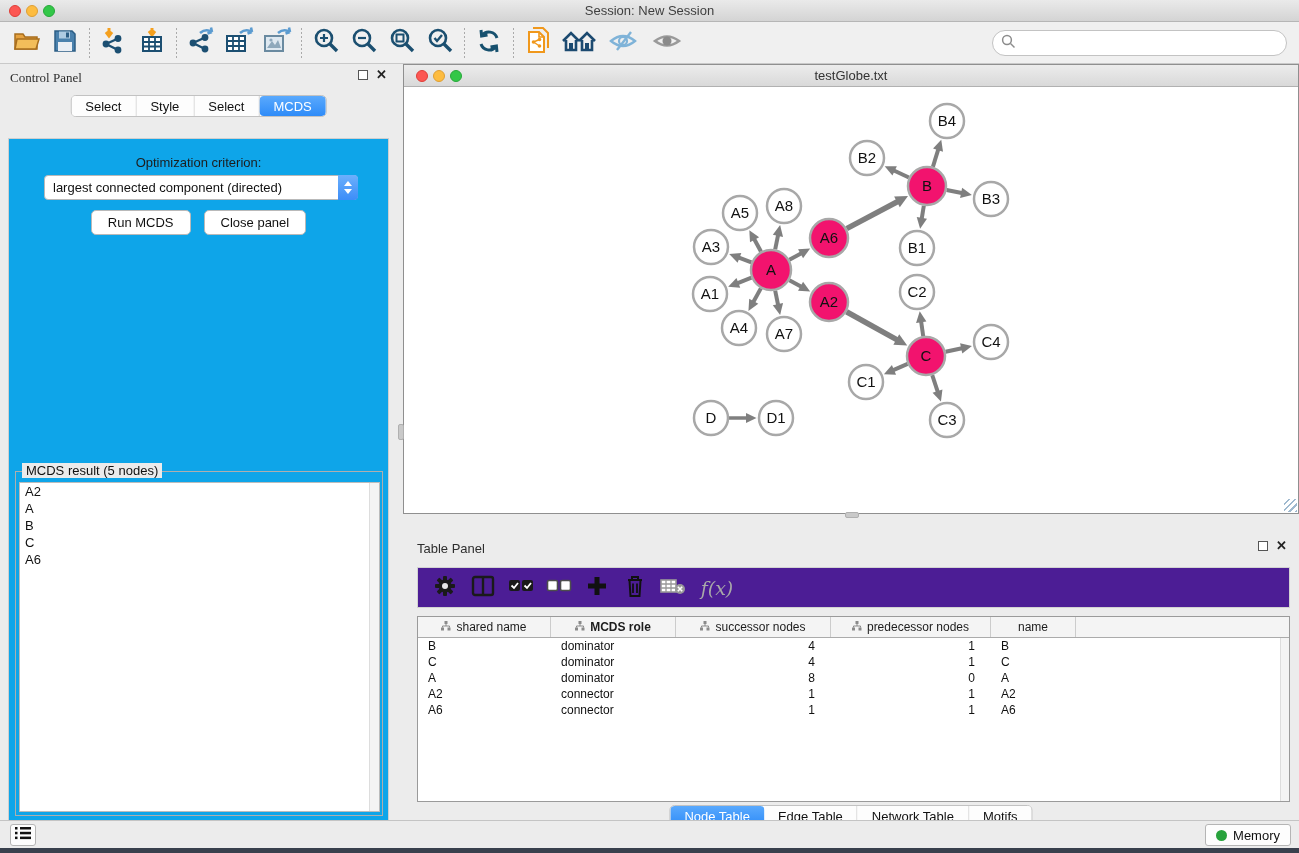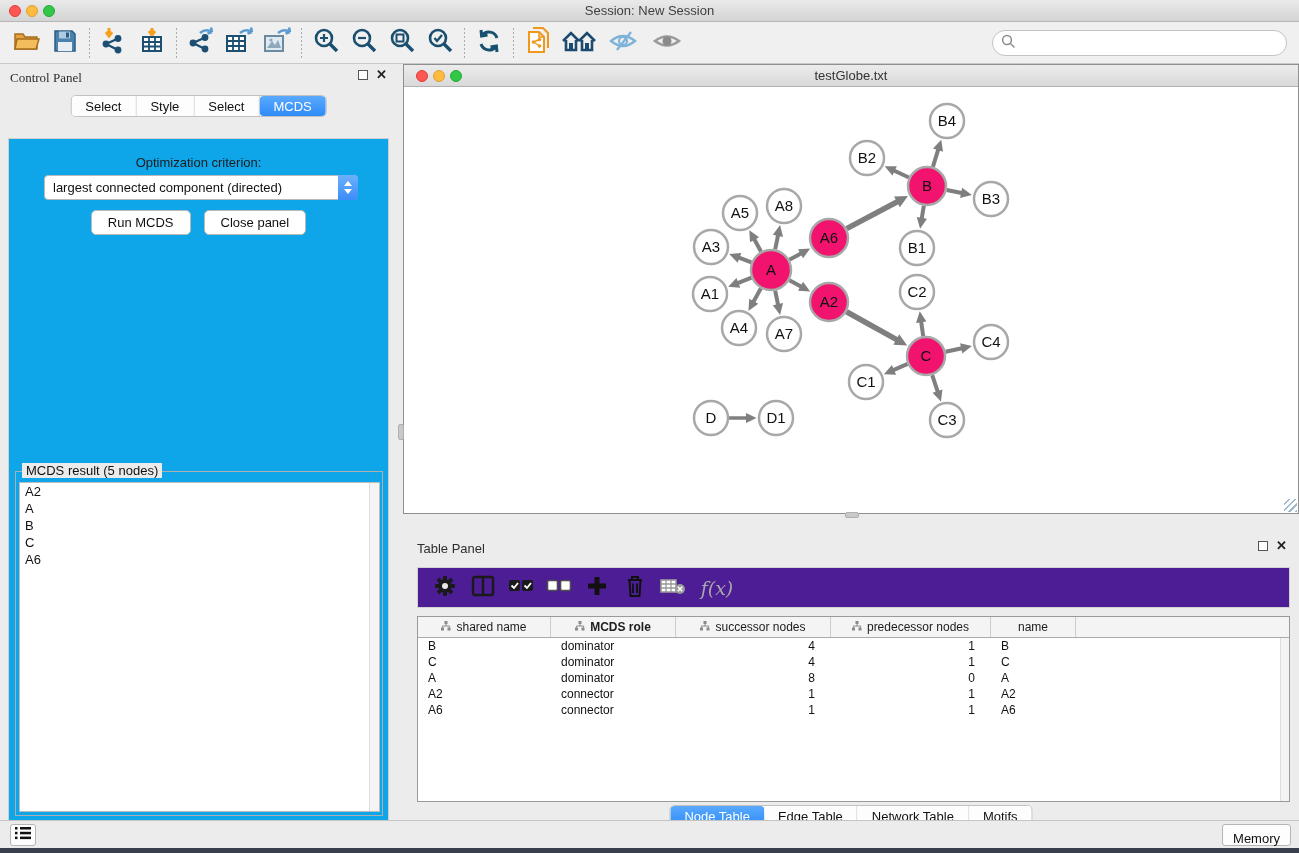--- a/index.html
+++ b/index.html
@@ -103,21 +103,21 @@
   .dt-scroll { position:absolute; right:0; top:21px; width:9px; height:calc(100% - 21px); background:#f4f4f4; border-left:1px solid #ddd; }
 
   .tp-tabs { bottom:9px; top:auto; position:absolute; }
 
   
   .statusbar { position:absolute; left:0; top:820px; width:1299px; height:28px;
     background:#ececec; border-top:1px solid #c4c4c4; }
   .list-btn { position:absolute; left:10px; top:3px; width:26px; height:22px; background:#fdfdfd;
     border:1px solid #b5b5b5; border-radius:3px; display:flex; align-items:center; justify-content:center; }
   .memory-btn { position:absolute; right:8px; top:3px; height:22px; background:#fdfdfd;
-    border:1px solid #b5b5b5; border-radius:3px; display:flex; align-items:center; gap:6px; padding:0 10px;flex-direction:column; }
+    border:1px solid #b5b5b5; border-radius:3px; display:flex; align-items:center; gap:6px; padding:0 10px; }
   .memory-dot { width:11px; height:11px; border-radius:50%; background:#27a23c; }
   .memory-text { font-size:13px; color:#111; }
   .desktop-strip { position:absolute; left:0; top:848px; width:1299px; height:5px; background:#39404d; }
 </style>
 </head>
 <body>
 
 <div id="app">
 
   <div class="titlebar">

